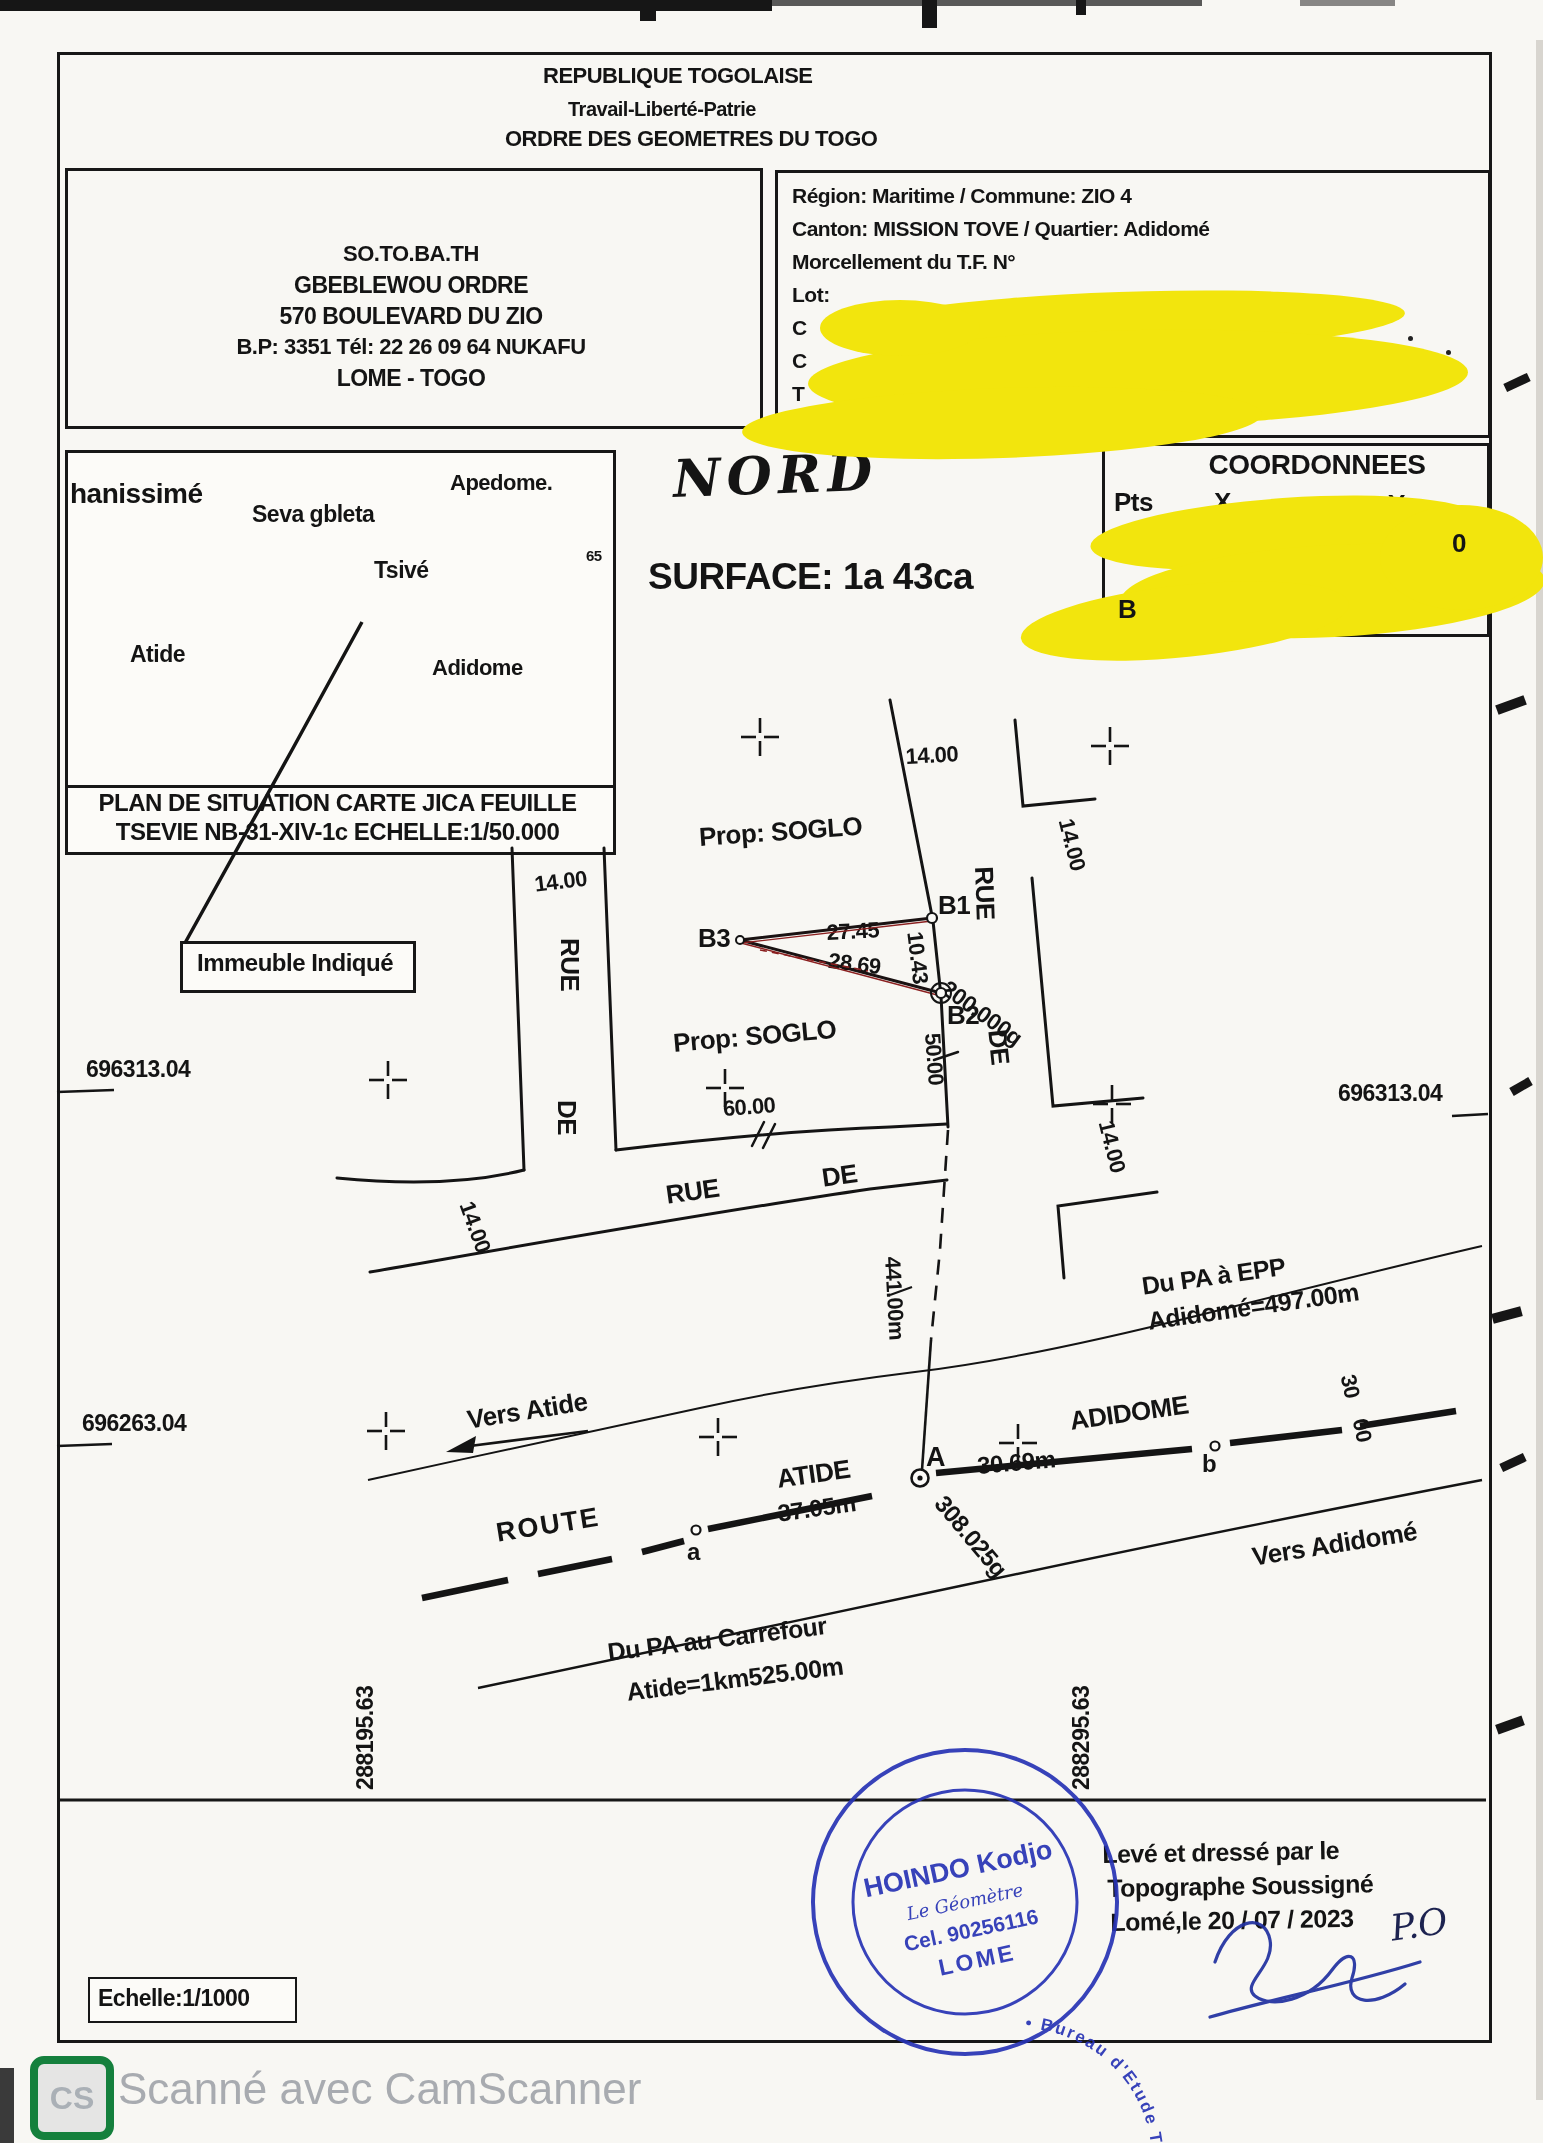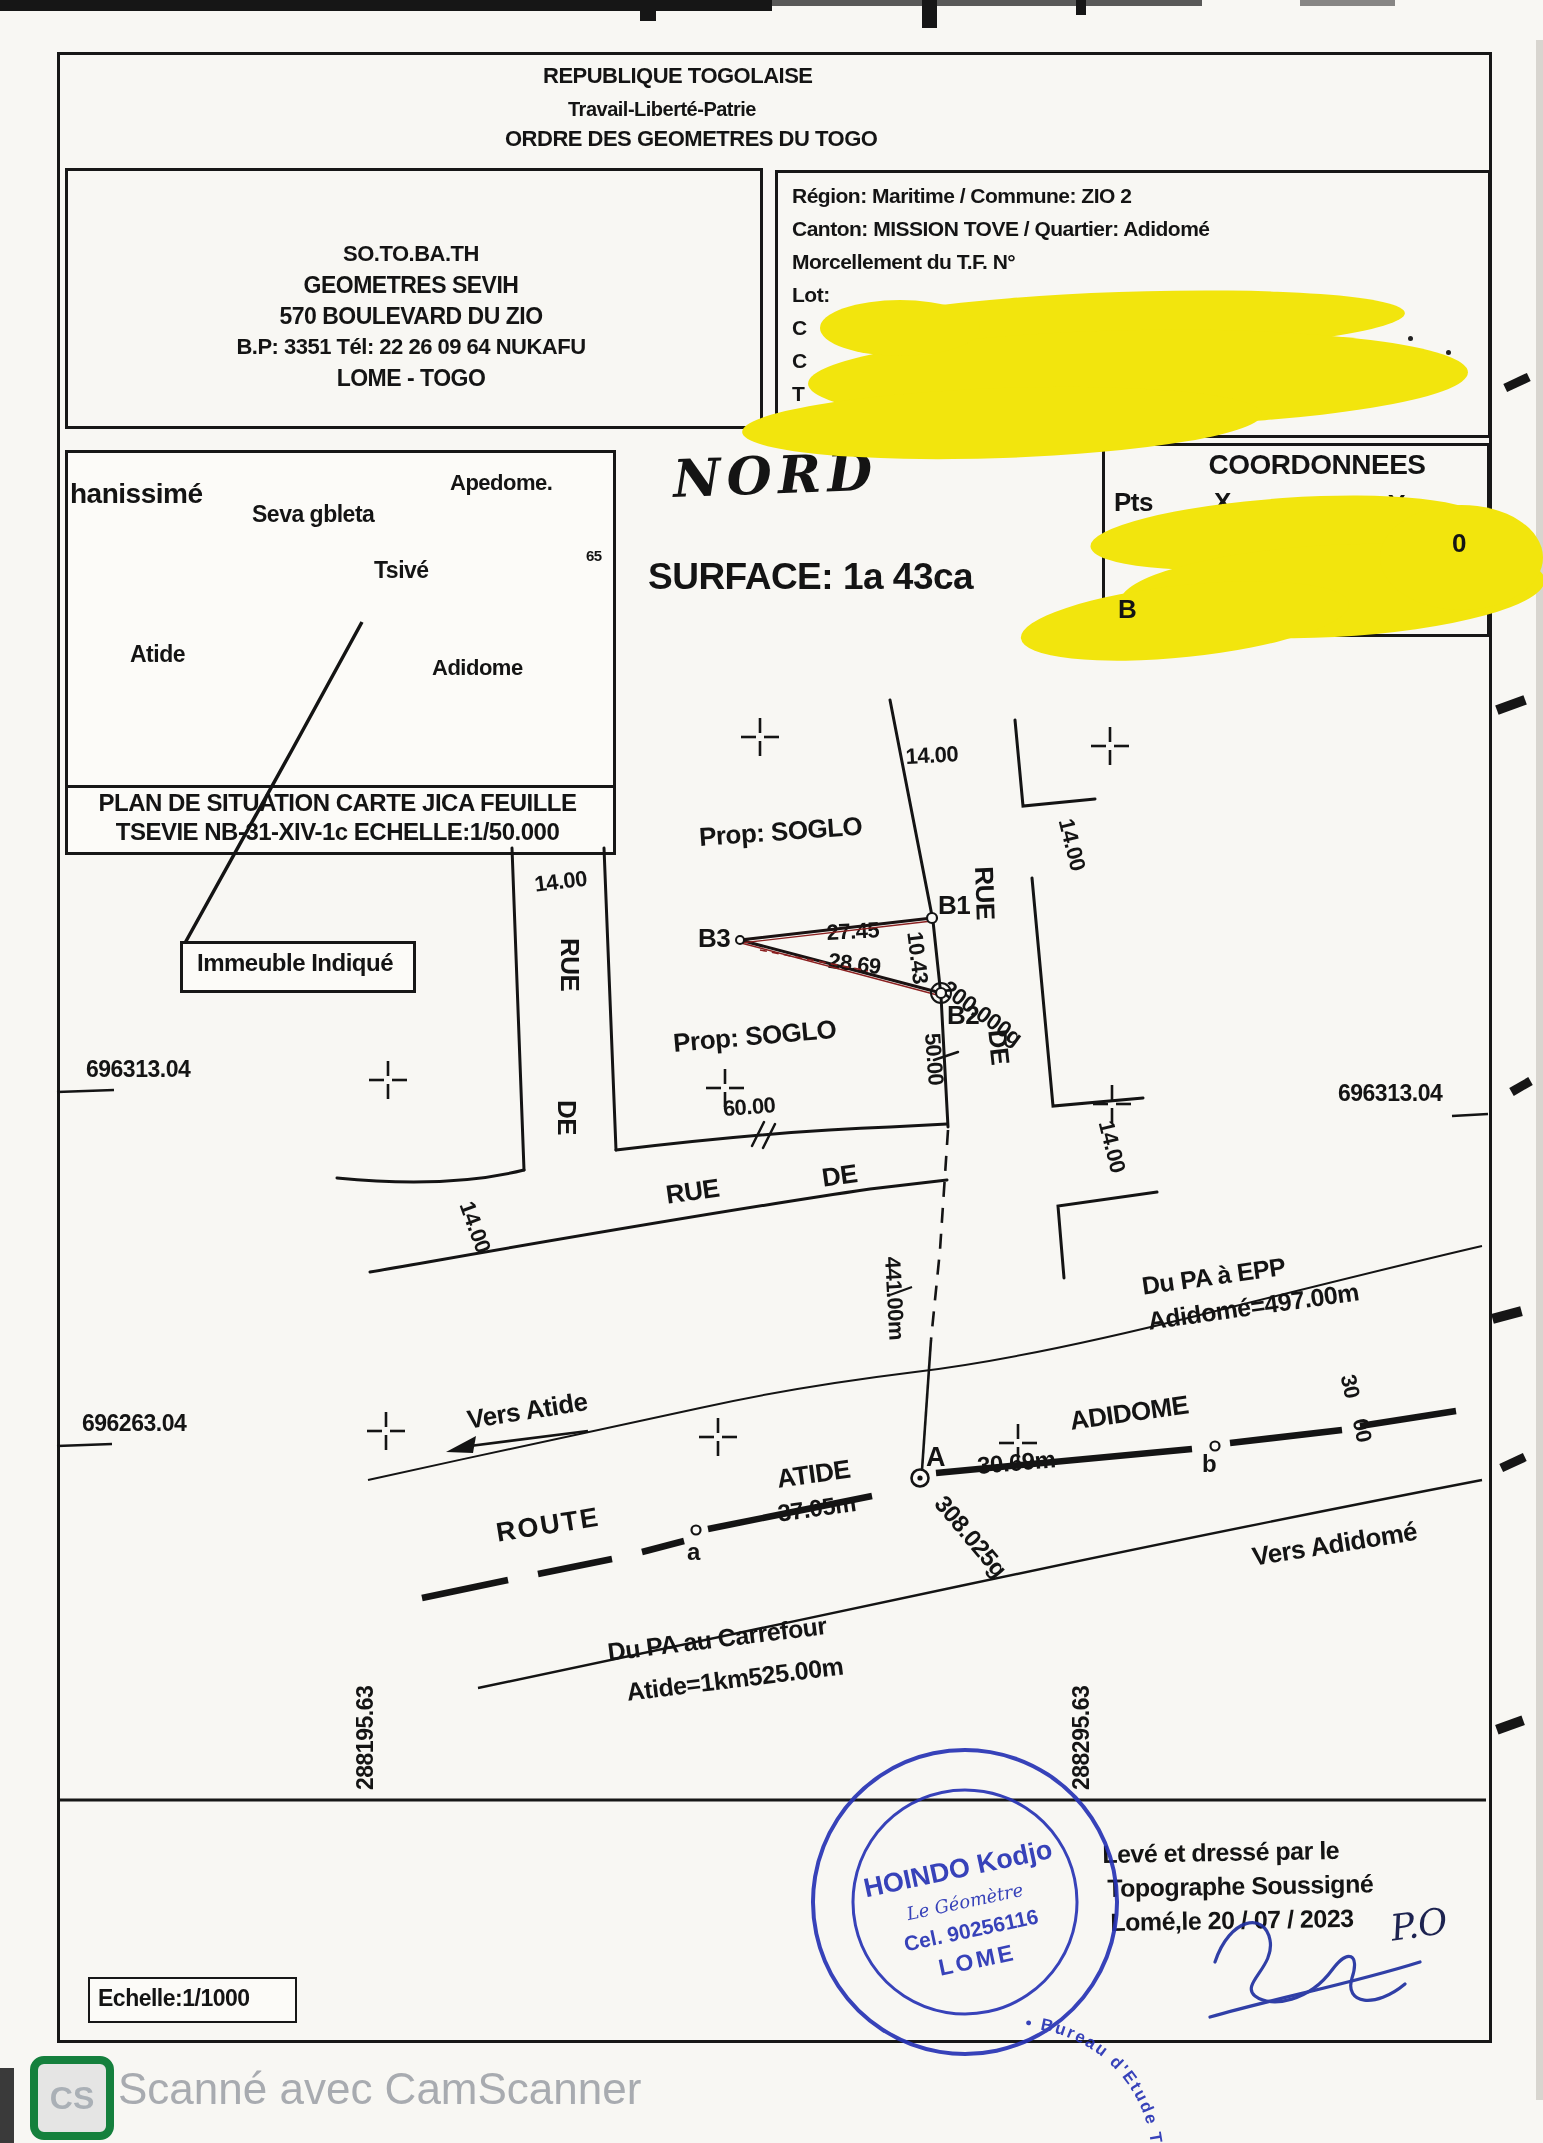--- a/index.html
+++ b/index.html
@@ -39,27 +39,27 @@
   <div class="mark" style="left:0;top:2068px;width:14px;height:75px;background:#3a3a3a;"></div>
 
   <div class="box" style="left:57px;top:52px;width:1429px;height:1985px;border-width:3.5px;"></div>
 
   <div class="L" style="left:543px;top:63px;font-size:22px;">REPUBLIQUE TOGOLAISE</div>
   <div class="L" style="left:568px;top:98px;font-size:20px;">Travail-Liberté-Patrie</div>
   <div class="L" style="left:505px;top:126px;font-size:22px;">ORDRE DES GEOMETRES DU TOGO</div>
 
   <div class="box" style="left:65px;top:168px;width:692px;height:255px;"></div>
   <div class="L" style="left:65px;top:241px;width:692px;text-align:center;font-size:22px;">SO.TO.BA.TH</div>
-  <div class="L" style="left:65px;top:272px;width:692px;text-align:center;font-size:23px;">GEOMETRES SEVIH</div>
+  <div class="L" style="left:65px;top:272px;width:692px;text-align:center;font-size:23px;">GBEBLEWOU ORDRE</div>
   <div class="L" style="left:65px;top:303px;width:692px;text-align:center;font-size:23px;">570 BOULEVARD DU ZIO</div>
   <div class="L" style="left:65px;top:334px;width:692px;text-align:center;font-size:22px;">B.P: 3351 Tél: 22 26 09 64 NUKAFU</div>
   <div class="L" style="left:65px;top:365px;width:692px;text-align:center;font-size:23px;">LOME - TOGO</div>
 
   <div class="box" style="left:775px;top:170px;width:710px;height:262px;"></div>
-  <div class="L" style="left:792px;top:184px;font-size:21px;">Région: Maritime / Commune: ZIO 2</div>
+  <div class="L" style="left:792px;top:184px;font-size:21px;">Région: Maritime / Commune: ZIO 4</div>
   <div class="L" style="left:792px;top:217px;font-size:21px;">Canton: MISSION TOVE / Quartier: Adidomé</div>
   <div class="L" style="left:792px;top:250px;font-size:21px;">Morcellement du T.F. N°</div>
   <div class="L" style="left:792px;top:283px;font-size:21px;">Lot:</div>
   <div class="L" style="left:792px;top:316px;font-size:21px;">C</div>
   <div class="L" style="left:792px;top:349px;font-size:21px;">C</div>
   <div class="L" style="left:792px;top:382px;font-size:21px;">T</div>
 
   <div class="yellow" style="left:835px;top:292px;width:570px;height:62px;transform:rotate(-2deg);"></div>
   <div class="yellow" style="left:808px;top:330px;width:660px;height:96px;transform:rotate(-1deg);"></div>
   <div class="yellow" style="left:742px;top:388px;width:520px;height:70px;transform:rotate(-2deg);"></div>

